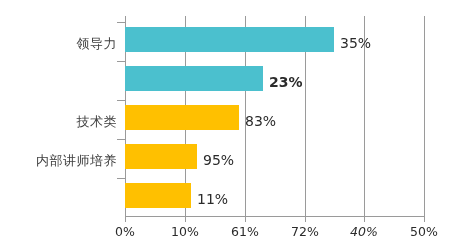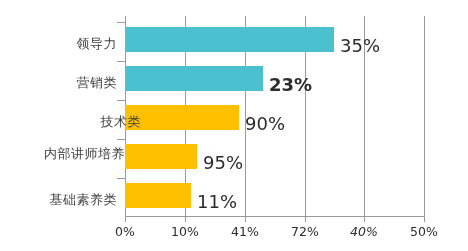--- a/index.html
+++ b/index.html
@@ -90,21 +90,21 @@
     width: 117px;
     text-align: right;
     font-size: 13px;
     color: #3f3f3f;
     white-space: nowrap;
     letter-spacing: 0.5px;
   }
 
   .value-label {
     position: absolute;
-    font-size: 18px;
+    font-size: 14px;
     color: #2b2b2b;
     white-space: nowrap;
     text-align: center;
   }
 
   .xtick-label {
     position: absolute;
     top: 224px;
     font-size: 12.5px;
     color: #2b2b2b;
@@ -145,39 +145,33 @@
     <div class="bar" style="top: 5px; width: 209.3px; background: rgb(75, 192, 206);"></div>
     <div class="bar" style="top: 44px; width: 137.54px; background: rgb(75, 192, 206);"></div>
     <div class="bar" style="top: 83px; width: 113.62px; background: rgb(255, 192, 0);"></div>
     <div class="bar" style="top: 122px; width: 71.76px; background: rgb(255, 192, 0);"></div>
     <div class="bar" style="top: 161px; width: 65.78px; background: rgb(255, 192, 0);"></div>
   </div>
 
   <div class="cat-label-wrap" style="top:35px;">
     <span>领导力</span>
   </div>
-  <div class="cat-label-wrap" style="top:74px;">
-    <span>营销类</span>
-  </div>
-  <div class="cat-label-wrap" style="top:113px;margin-left:24px;">
+  <div class="cat-label-wrap" style="top:113px;">
     <span>技术类</span>
   </div>
-  <div class="cat-label-wrap" style="top:145px;margin-left:8px;">
+  <div class="cat-label-wrap" style="top:152px;">
     <span>内部讲师培养</span>
-  </div>
-  <div class="cat-label-wrap" style="top:191px;">
-    <span>基础素养类</span>
   </div>
 
   <div class="value-label" style="left:340px; top:35px;">35%</div>
   <div class="value-label" style="left:269px; top:74px;font-weight:bold;">23%</div>
-  <div class="value-label" style="left:245px; top:113px;">90%</div>
+  <div class="value-label" style="left:245px; top:113px;">83%</div>
   <div class="value-label" style="left:203px; top:152px;">95%</div>
   <div class="value-label" style="left:197px; top:191px;">11%</div>
 
   <div class="xtick-label" style="left:125px;">0%</div>
   <div class="xtick-label" style="left:185px;text-align:center;">10%</div>
-  <div class="xtick-label" style="left:245px;">41%</div>
+  <div class="xtick-label" style="left:245px;">61%</div>
   <div class="xtick-label" style="left:305px;">72%</div>
   <div class="xtick-label" style="left:364px;font-style:italic;">40%</div>
   <div class="xtick-label" style="left:424px;">50%</div>
 
 </div>
 
 </body></html>

